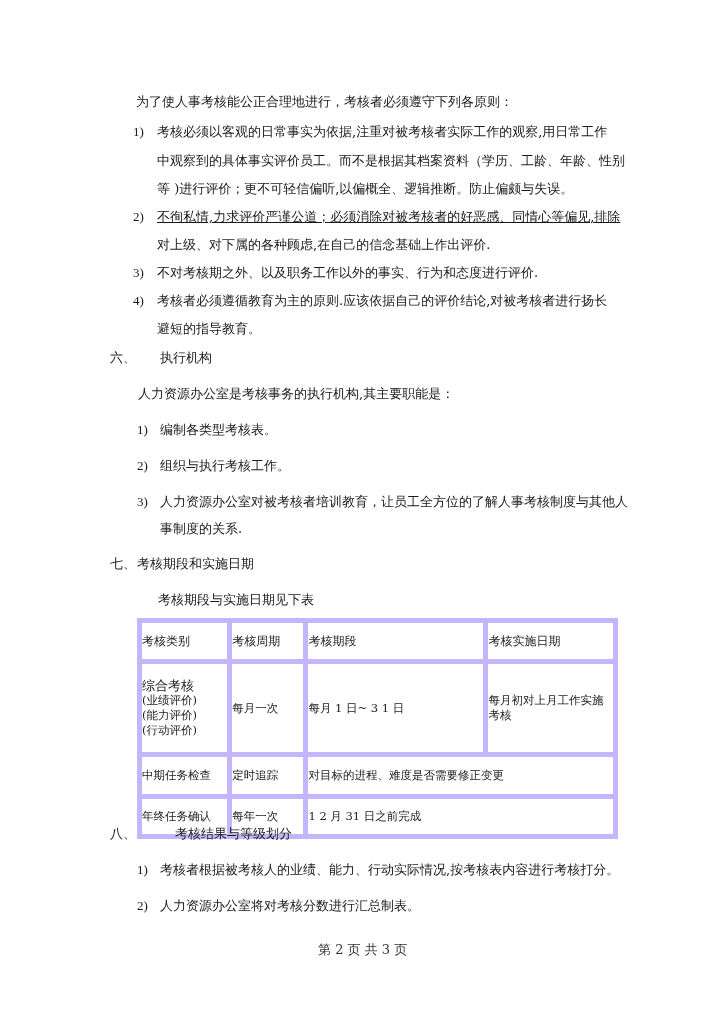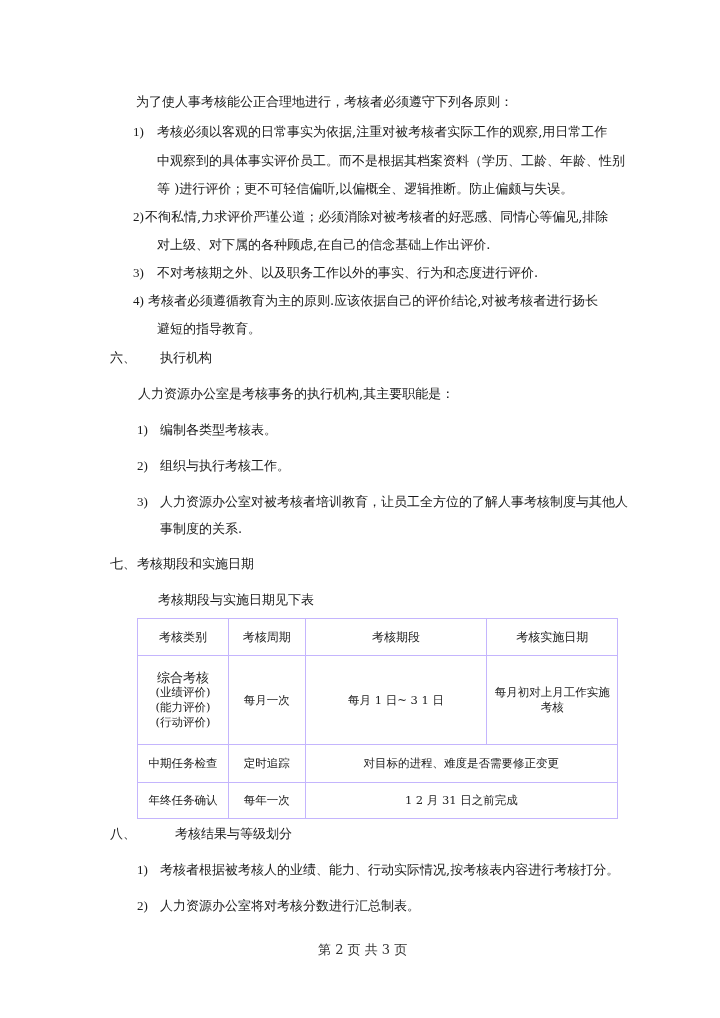--- a/index.html
+++ b/index.html
@@ -2,47 +2,47 @@
 <html><head>
   <meta charset="utf-8">
   <style>
     html, body { margin: 0; padding: 0; background: #ffffff; }
     body { width: 720px; height: 1018px; position: relative; overflow: hidden;
       font-family: "DejaVu Serif", "Liberation Serif", serif; color: #1a1a1a; font-size: 13px; }
     .abs { position: absolute; white-space: nowrap; line-height: 16px; }
     .num { font-family: "Liberation Serif", serif; }
     table.sched { position: absolute; left: 137px; top: 618px; width: 481px;
       border-collapse: collapse; font-size: 11.5px; color: #222; }
-    table.sched td { border: 1px solid #c4b5fd; text-align: center; vertical-align: middle; padding: 0; line-height: 15px; }
+    table.sched td { border: 5px solid #c4b5fd; text-align: left; vertical-align: middle; padding: 0; line-height: 15px; }
     table.sched tr.h td { height: 36px; font-size: 12px; }
     table.sched tr.r1 td { height: 88px; }
     table.sched tr.r2 td { height: 37px; }
     table.sched tr.r3 td { height: 35px; }
     .big { font-size: 13px; }
     .footer { font-size: 13px; color: #333; }
   </style>
 </head>
 <body>
 
 <div class="abs" style="left:136px;top:94px;">为了使人事考核能公正合理地进行，考核者必须遵守下列各原则：</div>
 
 <div class="abs num" style="left:133px;top:124px;">1)</div>
 <div class="abs" style="left:157px;top:124px;">考核必须以客观的日常事实为依据,注重对被考核者实际工作的观察,用日常工作</div>
 <div class="abs" style="left:157px;top:153px;">中观察到的具体事实评价员工。而不是根据其档案资料（学历、工龄、年龄、性别</div>
 <div class="abs" style="left:157px;top:181px;">等 )进行评价；更不可轻信偏听,以偏概全、逻辑推断。防止偏颇与失误。</div>
 
 <div class="abs num" style="left:133px;top:209px;">2)</div>
-<div class="abs" style="left:145px;top:209px;">不徇私情,力求评价严谨公道；必须消除对被考核者的好恶感、同情心等偏见,排除</div>
+<div class="abs" style="left:157px;top:209px;text-decoration:underline;">不徇私情,力求评价严谨公道；必须消除对被考核者的好恶感、同情心等偏见,排除</div>
 <div class="abs" style="left:157px;top:237px;">对上级、对下属的各种顾虑,在自己的信念基础上作出评价.</div>
 
 <div class="abs num" style="left:133px;top:265px;">3)</div>
 <div class="abs" style="left:157px;top:265px;">不对考核期之外、以及职务工作以外的事实、行为和态度进行评价.</div>
 
 <div class="abs num" style="left:133px;top:293px;">4)</div>
-<div class="abs" style="left:148px;top:293px;">考核者必须遵循教育为主的原则.应该依据自己的评价结论,对被考核者进行扬长</div>
+<div class="abs" style="left:157px;top:293px;">考核者必须遵循教育为主的原则.应该依据自己的评价结论,对被考核者进行扬长</div>
 <div class="abs" style="left:157px;top:321px;">避短的指导教育。</div>
 
 <div class="abs" style="left:110px;top:350px;">六、</div>
 <div class="abs" style="left:160px;top:350px;">执行机构</div>
 <div class="abs" style="left:138px;top:386px;">人力资源办公室是考核事务的执行机构,其主要职能是：</div>
 
 <div class="abs num" style="left:137px;top:422px;">1)</div>
 <div class="abs" style="left:160px;top:422px;">编制各类型考核表。</div>
 
 <div class="abs num" style="left:137px;top:458px;">2)</div>

